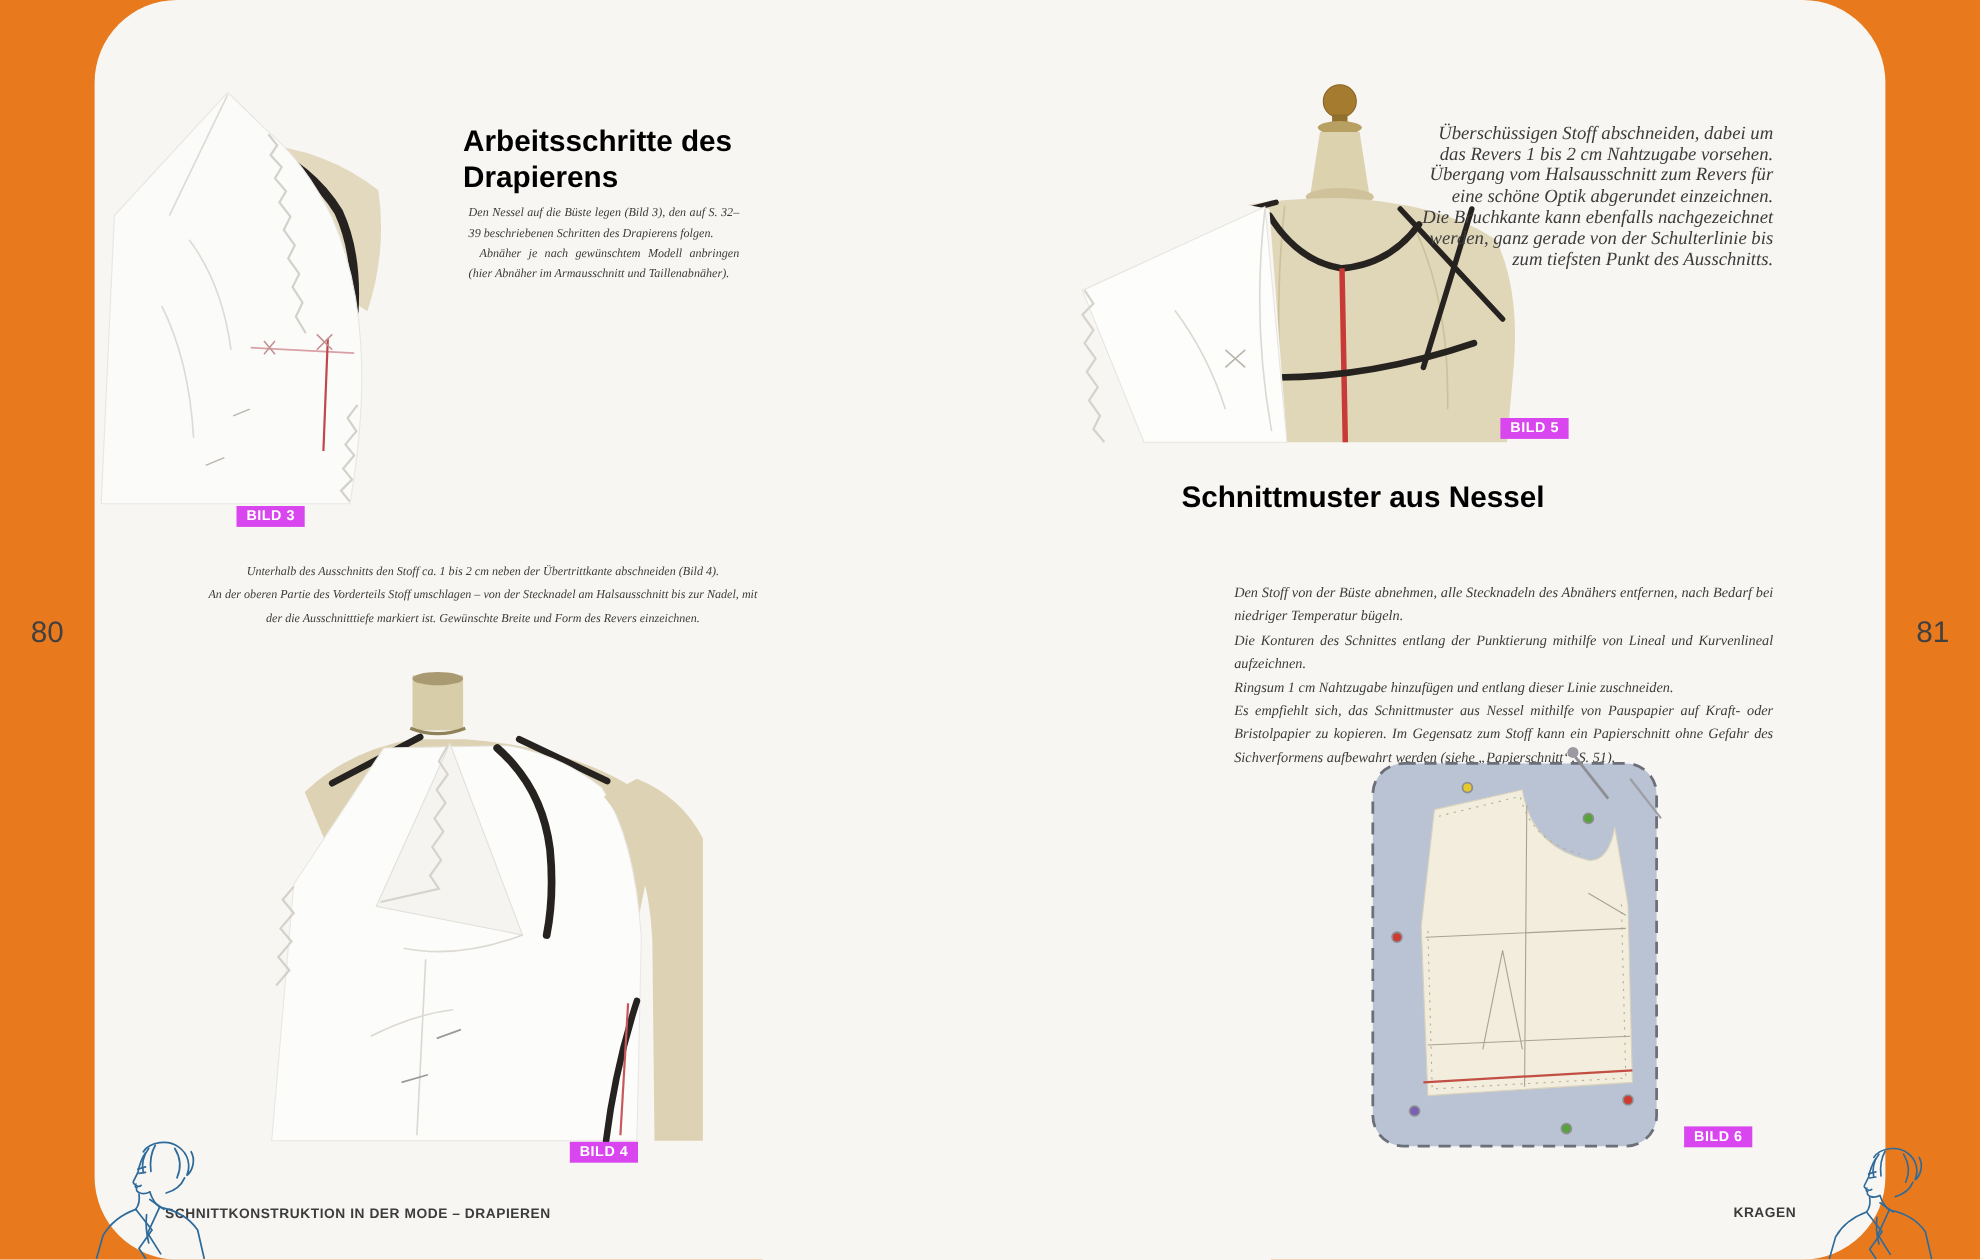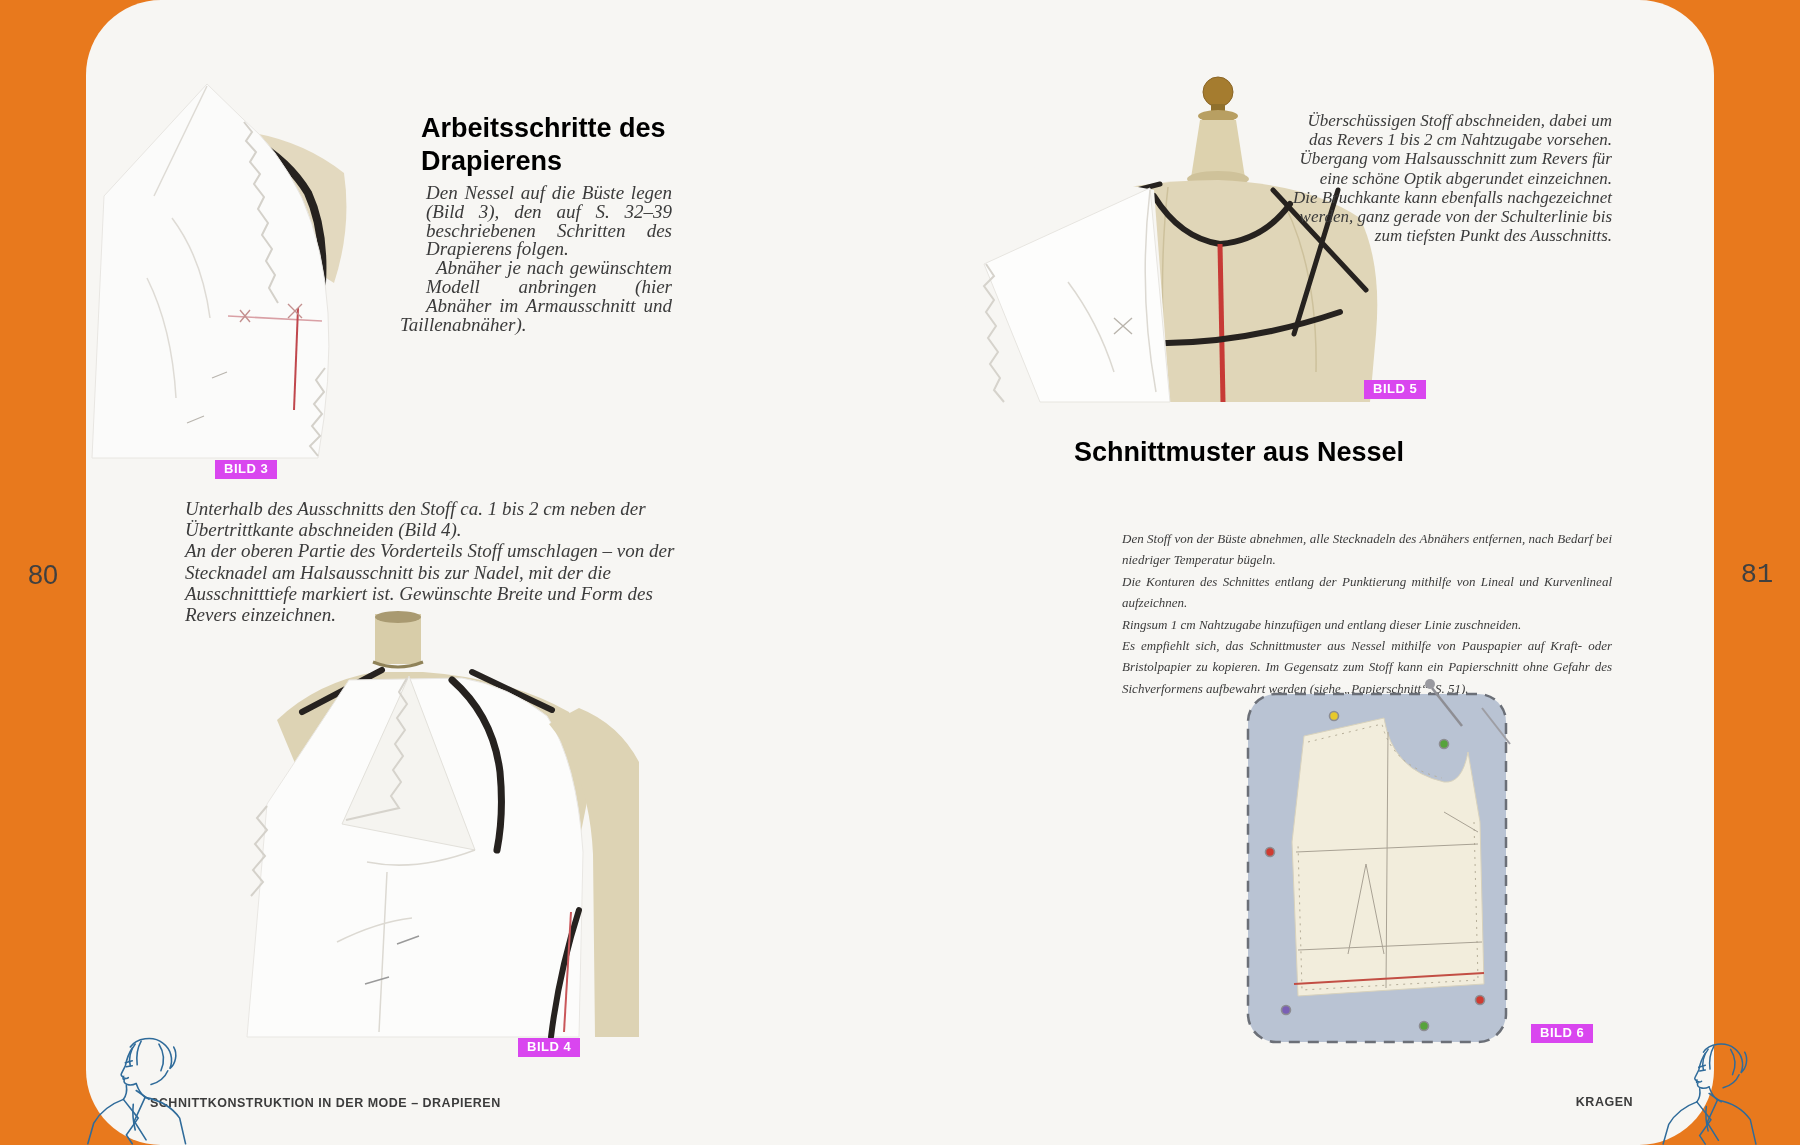--- a/index.html
+++ b/index.html
@@ -11,46 +11,46 @@
   }
   .page{
     position:absolute;left:86px;right:86px;top:0;bottom:0;
     background:#f7f6f3;border-radius:75px;
   }
   .pagenum{
     position:absolute;top:560px;width:86px;text-align:center;
     font-family:"Liberation Sans", sans-serif;font-size:27px;color:#404040;
   }
   #pagenum-left{left:0;}
-  #pagenum-right{right:0;font-family:Liberation Mono, monospace;}
+  #pagenum-right{right:0;}
   .heading{
     position:absolute;margin:0;font-family:"Liberation Sans", sans-serif;
     font-weight:700;font-size:27px;line-height:33px;color:#000000;
   }
   #heading-left{left:421px;top:112px;width:250px;}
   #heading-right{left:1074px;top:436px;width:520px;}
   .badge{
     position:absolute;background:#d946ef;color:#fff;
     font-family:"Liberation Sans", sans-serif;font-size:13px;font-weight:bold;
     letter-spacing:.5px;padding:2px 9px 3px;line-height:14px;
   }
   #badge-3{left:215px;top:460px;}
   #badge-4{left:518px;top:1038px;}
   #badge-5{left:1364px;top:380px;}
   #badge-6{left:1531px;top:1024px;}
   .textblock p{margin:0;font-style:italic;}
   #intro-left{
     position:absolute;left:400px;top:184px;width:272px;
-    font-size:19px;line-height:18.8px;text-align:justify;
+    font-size:11px;line-height:18.8px;text-align:justify;
   }
   #intro-left::before{content:"";float:left;width:26px;height:114px;}
   #intro-left p.ind{text-indent:10px;}
   #steps-left{
-    position:absolute;left:185px;top:498px;width:508px;
-    font-size:19px;line-height:21.2px;text-align:left;
+    position:absolute;left:185px;top:510px;width:508px;
+    font-size:11px;line-height:21.2px;text-align:center;
   }
   #top-right-text{
     position:absolute;left:1280px;top:111px;width:332px;
     font-size:17px;line-height:19.2px;text-align:right;
   }
   #body-right{
     position:absolute;left:1122px;top:480px;width:490px;
     font-size:13px;line-height:21.4px;text-align:justify;margin-top:48px;
   }
   .pagefooter{

